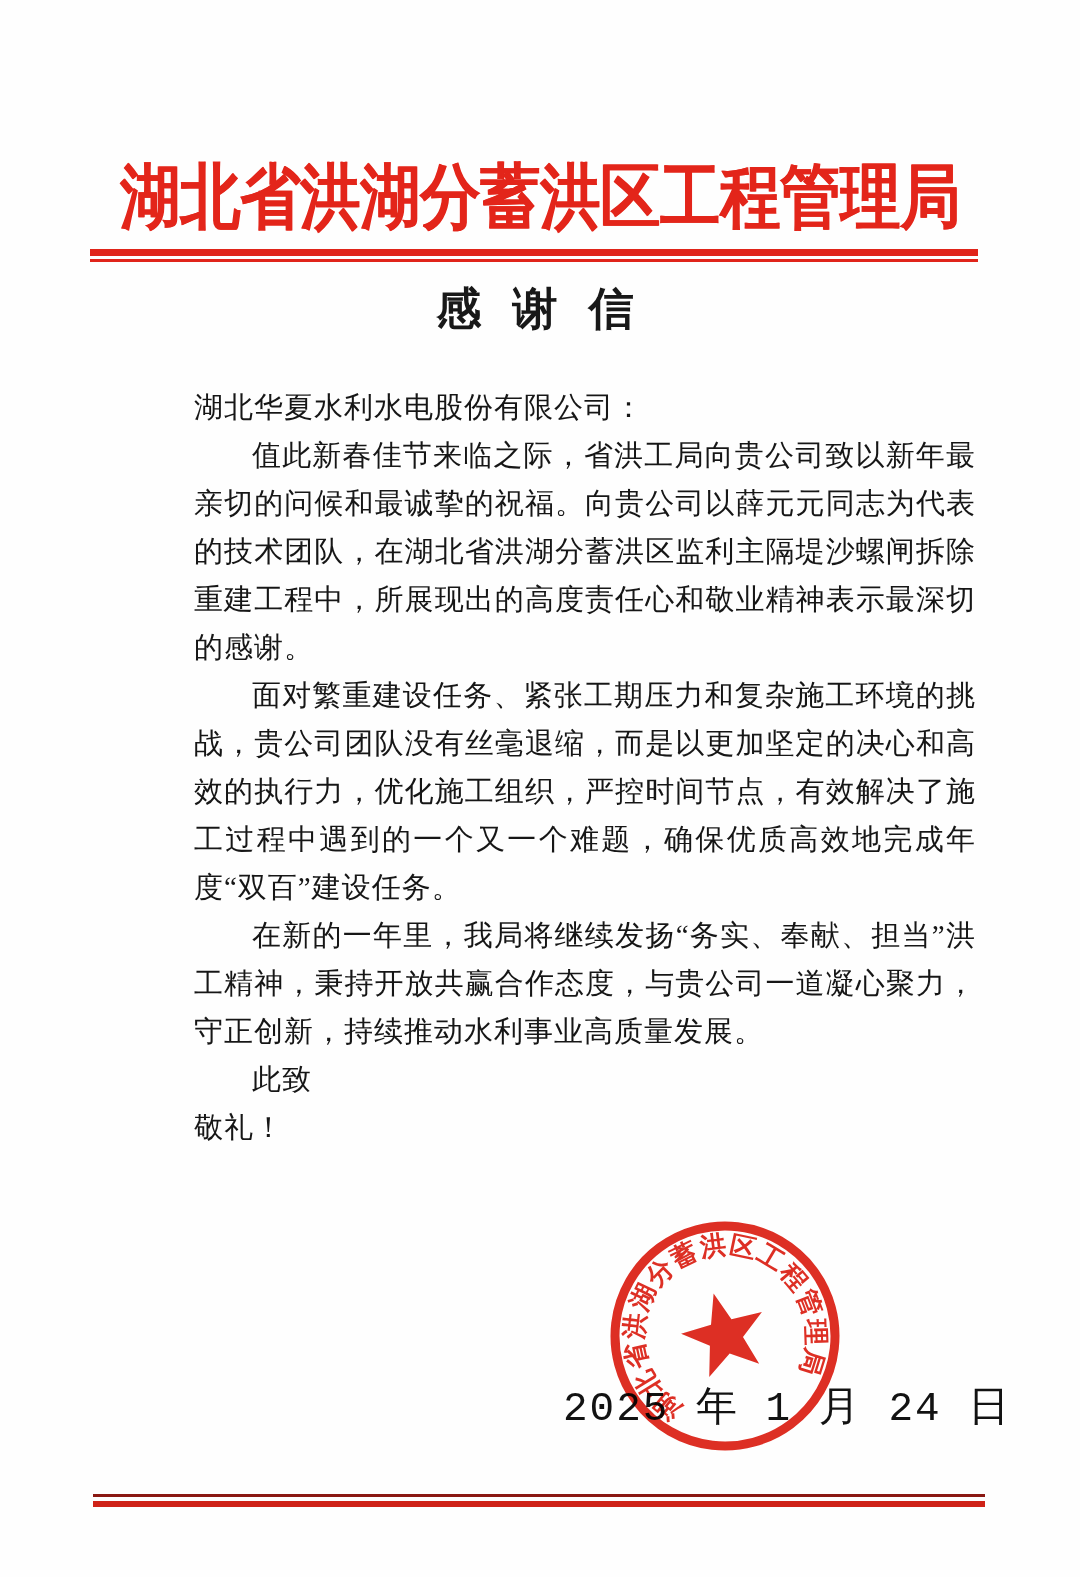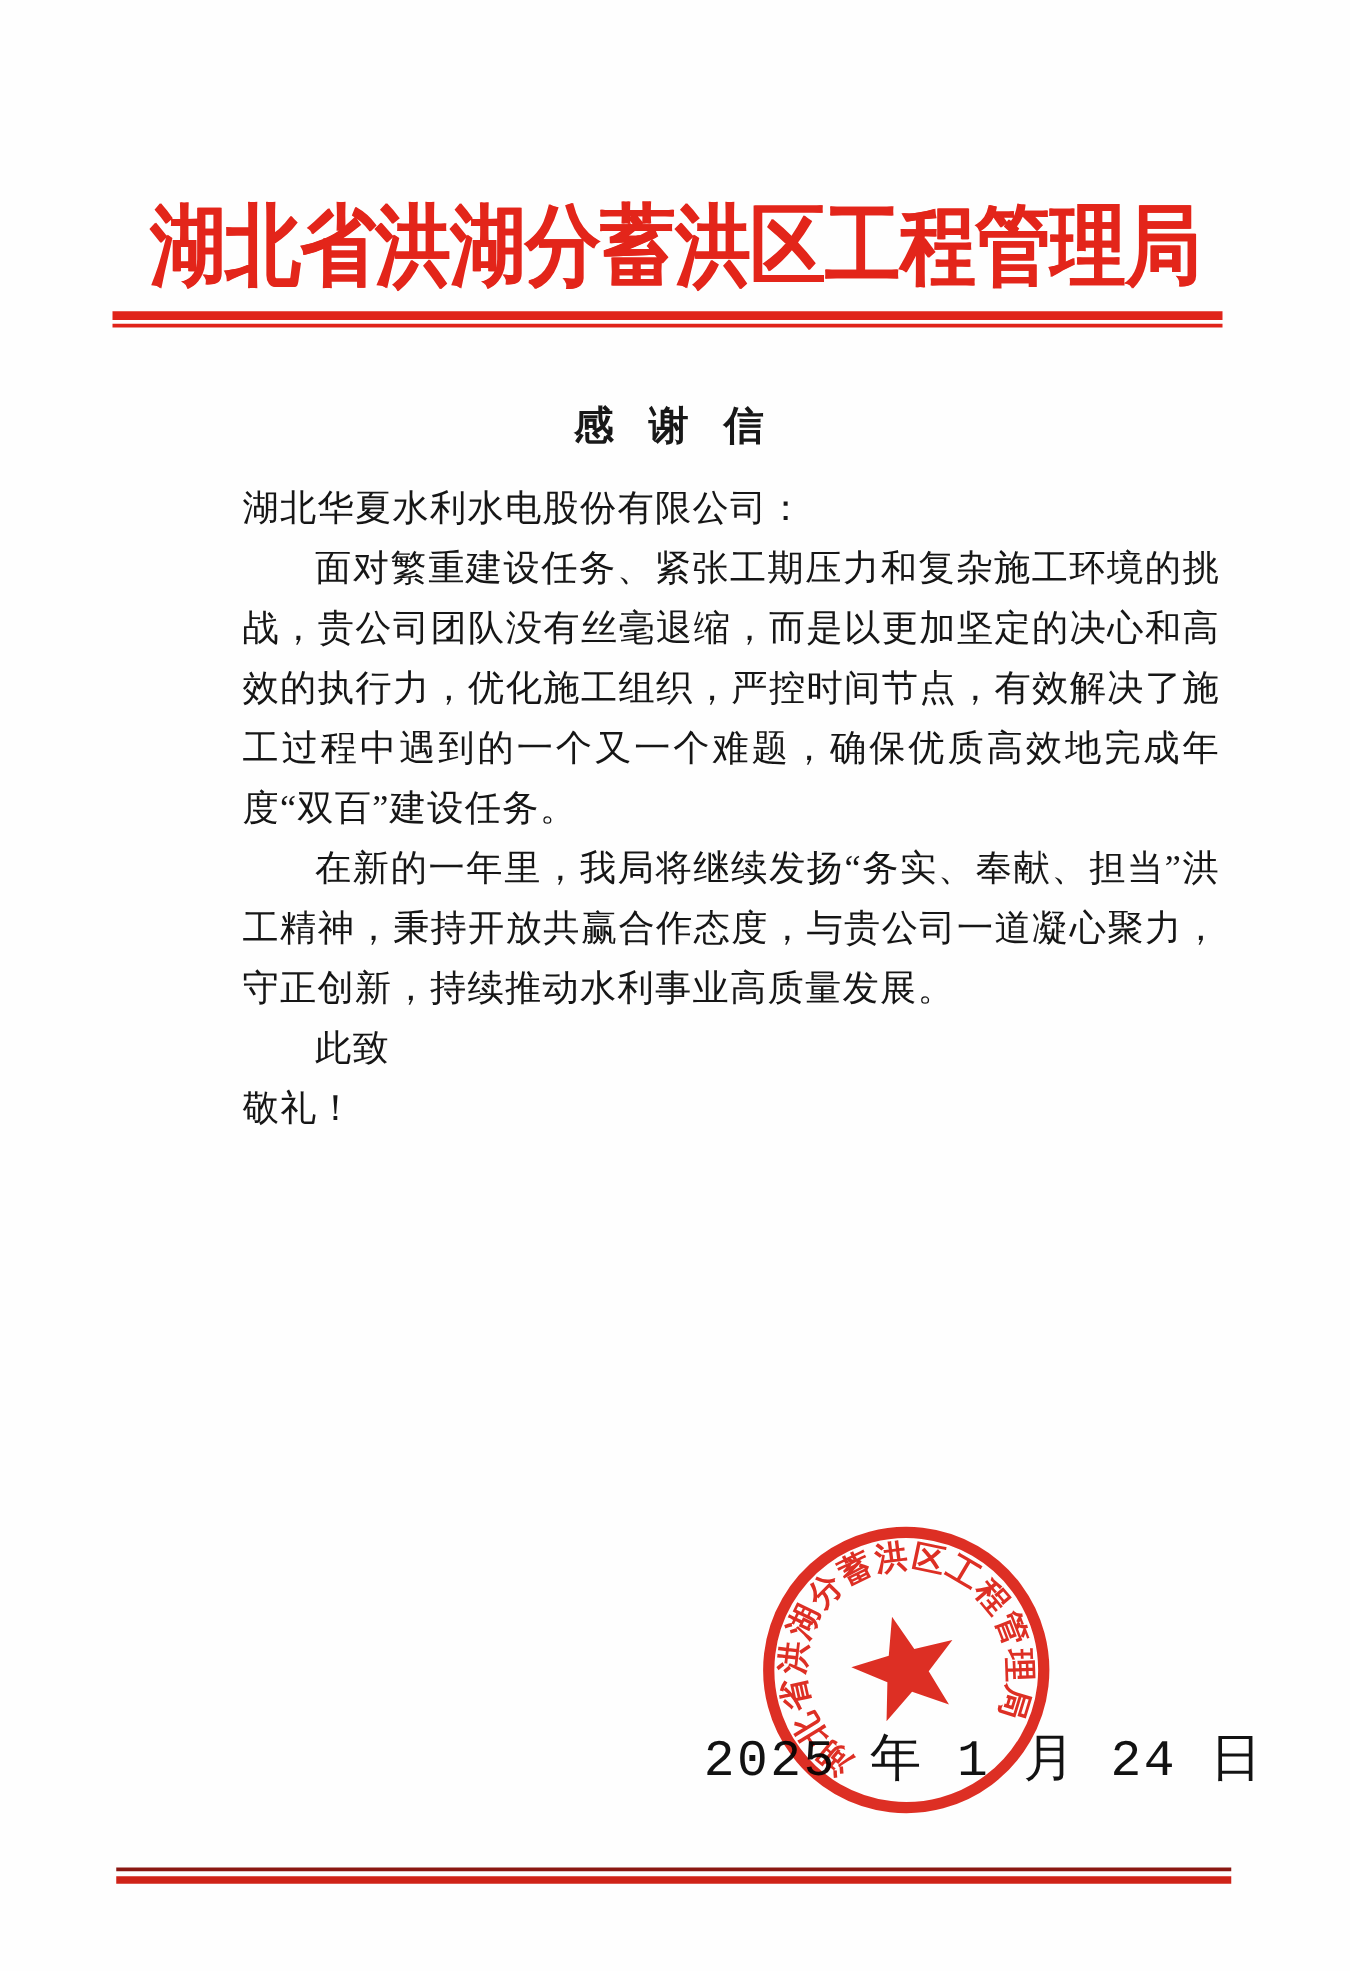--- a/index.html
+++ b/index.html
@@ -33,25 +33,24 @@
   .header-rule .thick { height: 7px; background: #e0241a; }
   .header-rule .gap   { height: 3px; }
   .header-rule .thin  { height: 3px; background: #e0241a; }
 
   .doc-title {
     position: absolute;
     top: 279px;
     left: 0;
     width: 100%;
     text-align: center;
-    font-size: 32px;
+    font-size: 45px;
     font-weight: bold;
     color: #181818;
     letter-spacing: 10px;
-    margin-top: 40px;
   }
 
   .letter-body {
     position: absolute;
     top: 383px;
     left: 150px;
     width: 782px;
     font-size: 29px;
     line-height: 48px;
     letter-spacing: 1px;
@@ -100,20 +99,21 @@
   <div class="header-rule">
     <div class="thick"></div>
     <div class="gap"></div>
     <div class="thin"></div>
   </div>
 
   <div class="doc-title">感 谢 信</div>
 
   <div class="letter-body">
     <p>湖北华夏水利水电股份有限公司：</p>
+    <p class="indent">值此新春佳节来临之际，省洪工局向贵公司致以新年最亲切的问候和最诚挚的祝福。向贵公司以薛元元同志为代表的技术团队，在湖北省洪湖分蓄洪区监利主隔堤沙螺闸拆除重建工程中，所展现出的高度责任心和敬业精神表示最深切的感谢。</p>
     <p class="indent">面对繁重建设任务、紧张工期压力和复杂施工环境的挑战，贵公司团队没有丝毫退缩，而是以更加坚定的决心和高效的执行力，优化施工组织，严控时间节点，有效解决了施工过程中遇到的一个又一个难题，确保优质高效地完成年度“双百”建设任务。</p>
     <p class="indent">在新的一年里，我局将继续发扬“务实、奉献、担当”洪工精神，秉持开放共赢合作态度，与贵公司一道凝心聚力，守正创新，持续推动水利事业高质量发展。</p>
     <p class="indent">此致</p>
     <p>敬礼！</p>
   </div>
 
   <div class="date-line">2025 年 1 月 24 日</div>
 
   <div class="seal">
     <svg width="264" height="264" viewBox="-132 -132 264 264">

